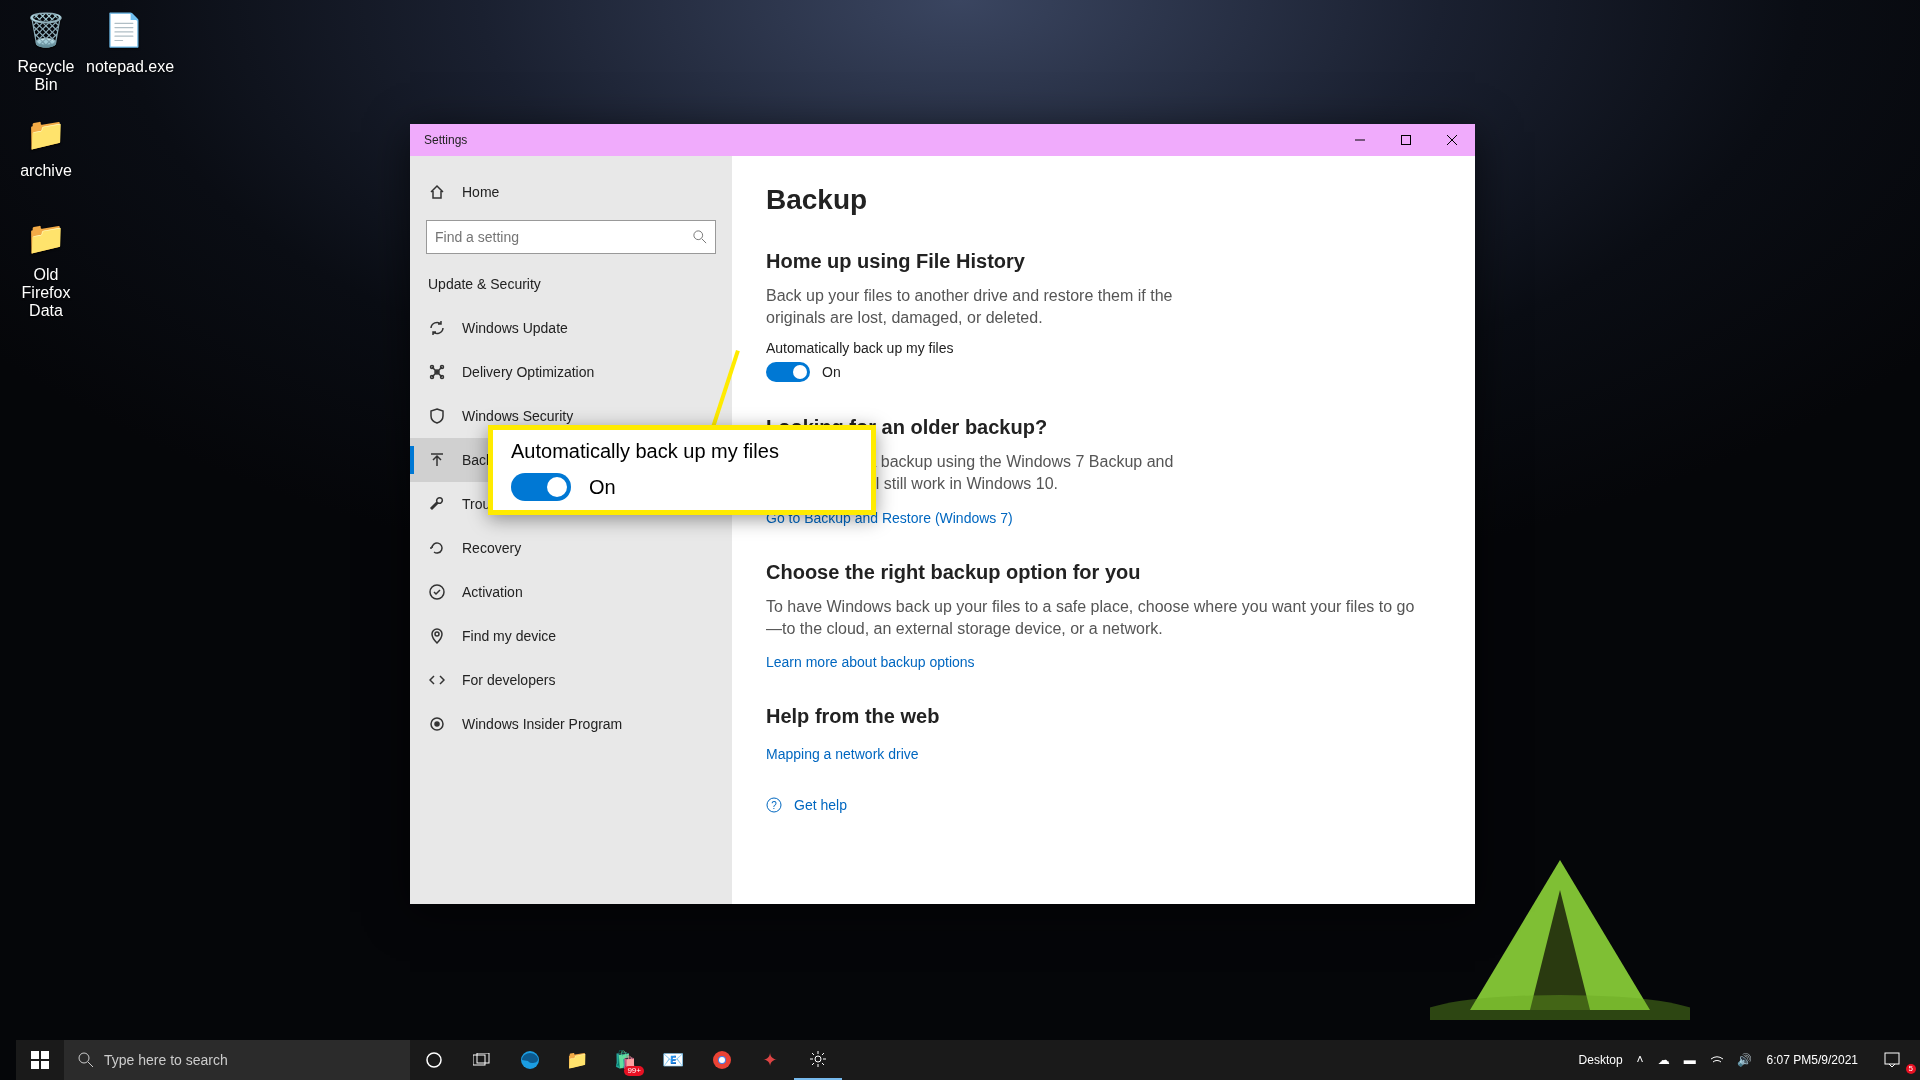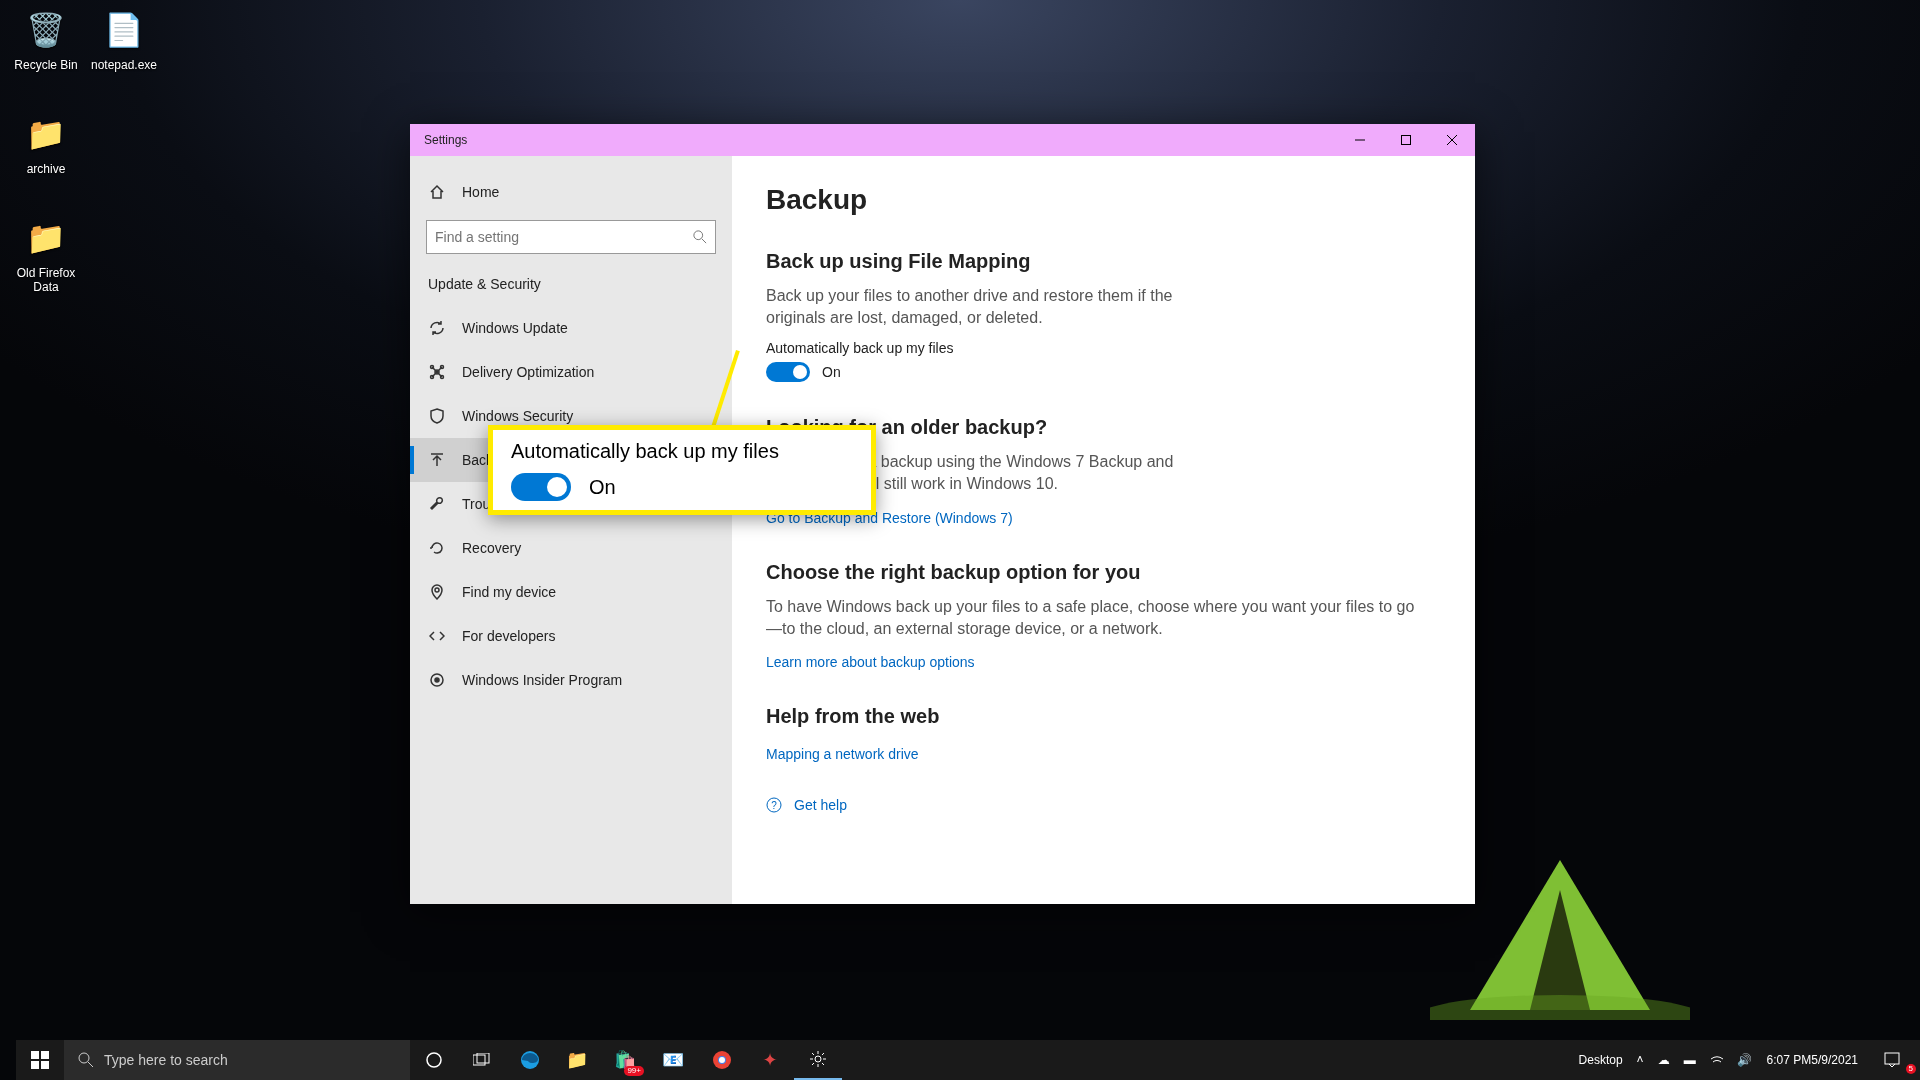--- a/index.html
+++ b/index.html
@@ -2,21 +2,21 @@
 <html><head>
 <meta charset="utf-8">
 <style>
 * { box-sizing: border-box; margin: 0; padding: 0; font-family: "Segoe UI", Arial, sans-serif; }
 html, body { width: 1920px; height: 1080px; overflow: hidden; }
 body {
   background: radial-gradient(ellipse 1200px 600px at 50% 0%, #3a4560 0%, #1a2030 40%, #0a0d14 70%, #050609 100%);
   position: relative;
 }
 
-.desktop-icon { position: absolute; width: 76px; text-align: center; color: #fff; font-size: 12px; text-shadow: 0 1px 2px #000; }
+.desktop-icon { position: absolute; width: 76px; text-align: center; color: #fff; font-size: 16px; text-shadow: 0 1px 2px #000; }
 .desktop-icon .glyph { width: 48px; height: 48px; margin: 0 auto 4px; display: flex; align-items: center; justify-content: center; font-size: 32px; }
 .recycle-bin .glyph::before { content: "🗑️"; filter: grayscale(0.3); }
 .notepad .glyph::before { content: "📄"; }
 .archive .glyph::before { content: "📁"; }
 .old-firefox .glyph::before { content: "📁"; }
 
 .tent { position: absolute; right: 230px; bottom: 60px; width: 260px; height: 200px; }
 .tent svg { width: 100%; height: 100%; }
 
 .settings-window {
@@ -194,20 +194,29 @@
         <span class="sb-icon">
             <svg viewBox="0 0 16 16">
               <path d="M3 8a5 5 0 1 1 2 4M3 8H1m2 0V6"></path>
             </svg>
           </span>
         <span>Recovery</span>
       </div>
       <div class="sb-row">
         <span class="sb-icon">
             <svg viewBox="0 0 16 16">
+              <circle cx="8" cy="8" r="7"></circle>
+              <path d="M5 8l2 2 4-4"></path>
+            </svg>
+          </span>
+        <span>Activation</span>
+      </div>
+      <div class="sb-row">
+        <span class="sb-icon">
+            <svg viewBox="0 0 16 16">
               <circle cx="8" cy="6" r="2"></circle>
               <path d="M8 1a5 5 0 0 1 5 5c0 4-5 9-5 9S3 10 3 6a5 5 0 0 1 5-5z"></path>
             </svg>
           </span>
         <span>Find my device</span>
       </div>
       <div class="sb-row">
         <span class="sb-icon">
             <svg viewBox="0 0 16 16">
               <path d="M5 4L1 8l4 4M11 4l4 4-4 4"></path>
@@ -223,21 +232,21 @@
             </svg>
           </span>
         <span>Windows Insider Program</span>
       </div>
     </div>
 
     <div class="main">
       <h1>Backup</h1>
 
       <div class="block">
-        <div class="section-title">Back up using File Mapping</div>
+        <div class="section-title">Home up using File History</div>
         <div class="section-desc">Back up your files to another drive and restore them if the originals are lost, damaged, or deleted.</div>
         <div class="toggle-label">Automatically back up my files</div>
         <div class="toggle-row">
           <div class="toggle"></div>
           <div class="toggle-state">On</div>
         </div>
       </div>
 
       <div class="block">
         <div class="section-title">Looking for an older backup?</div>

